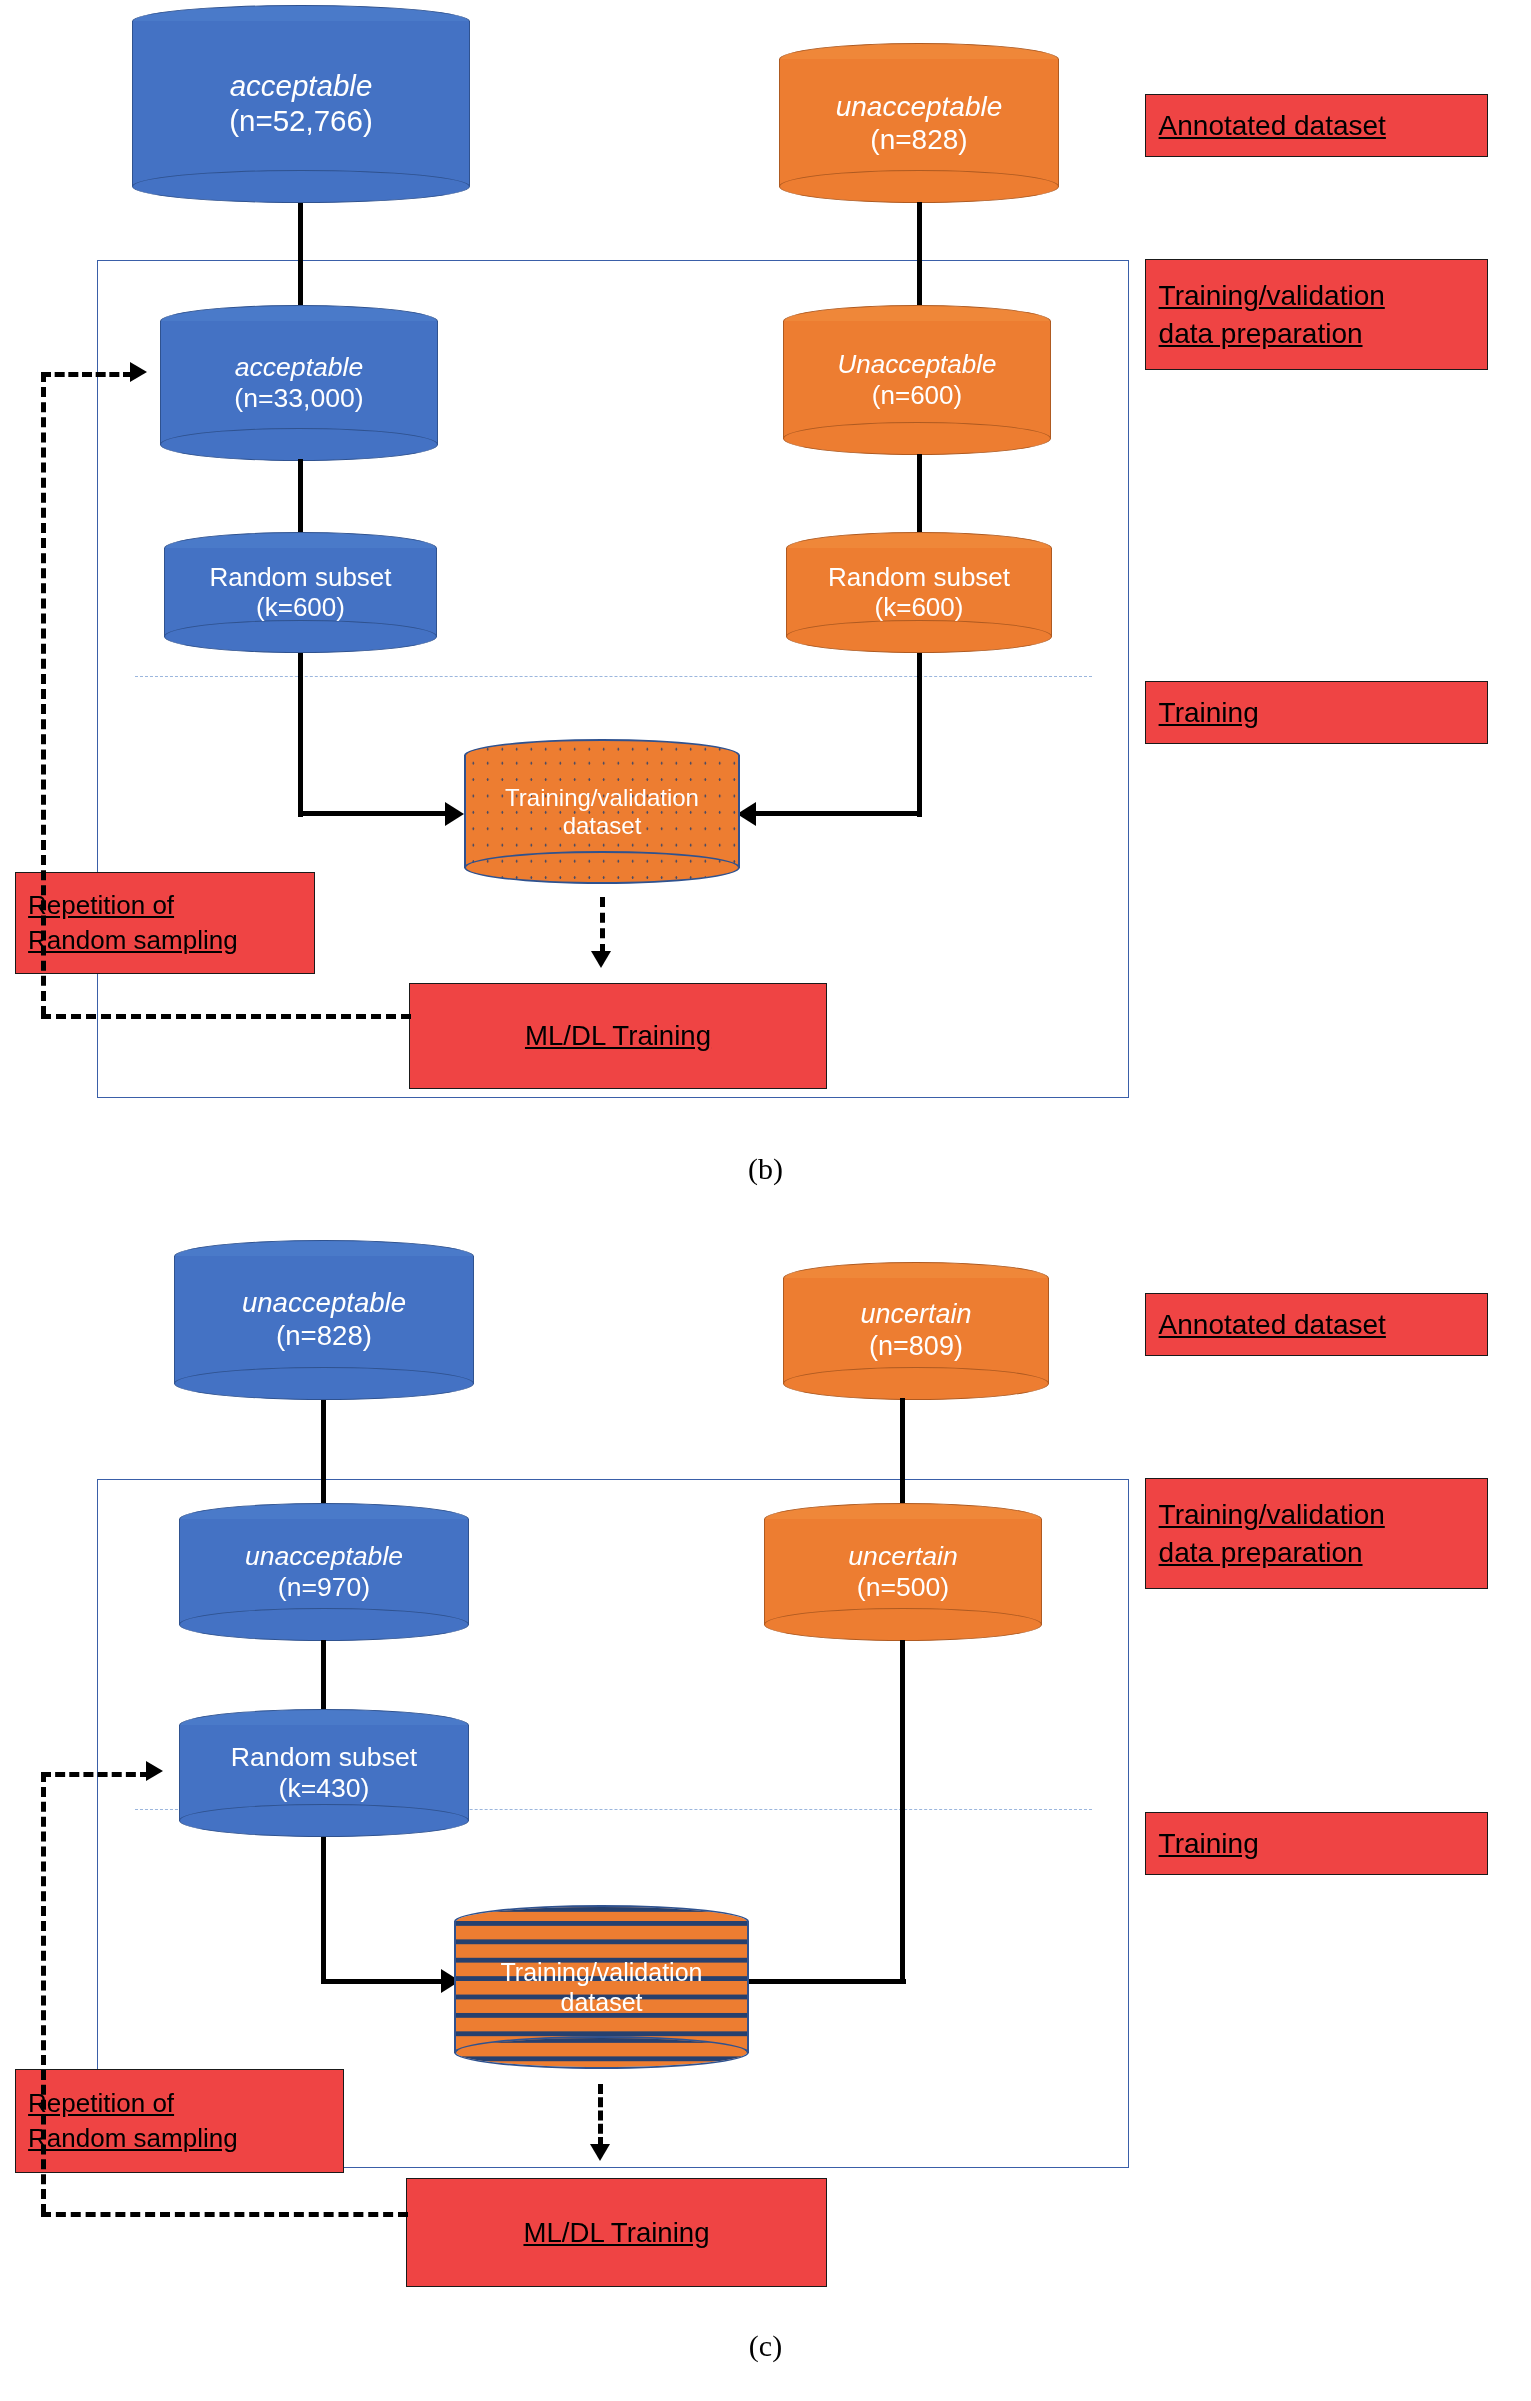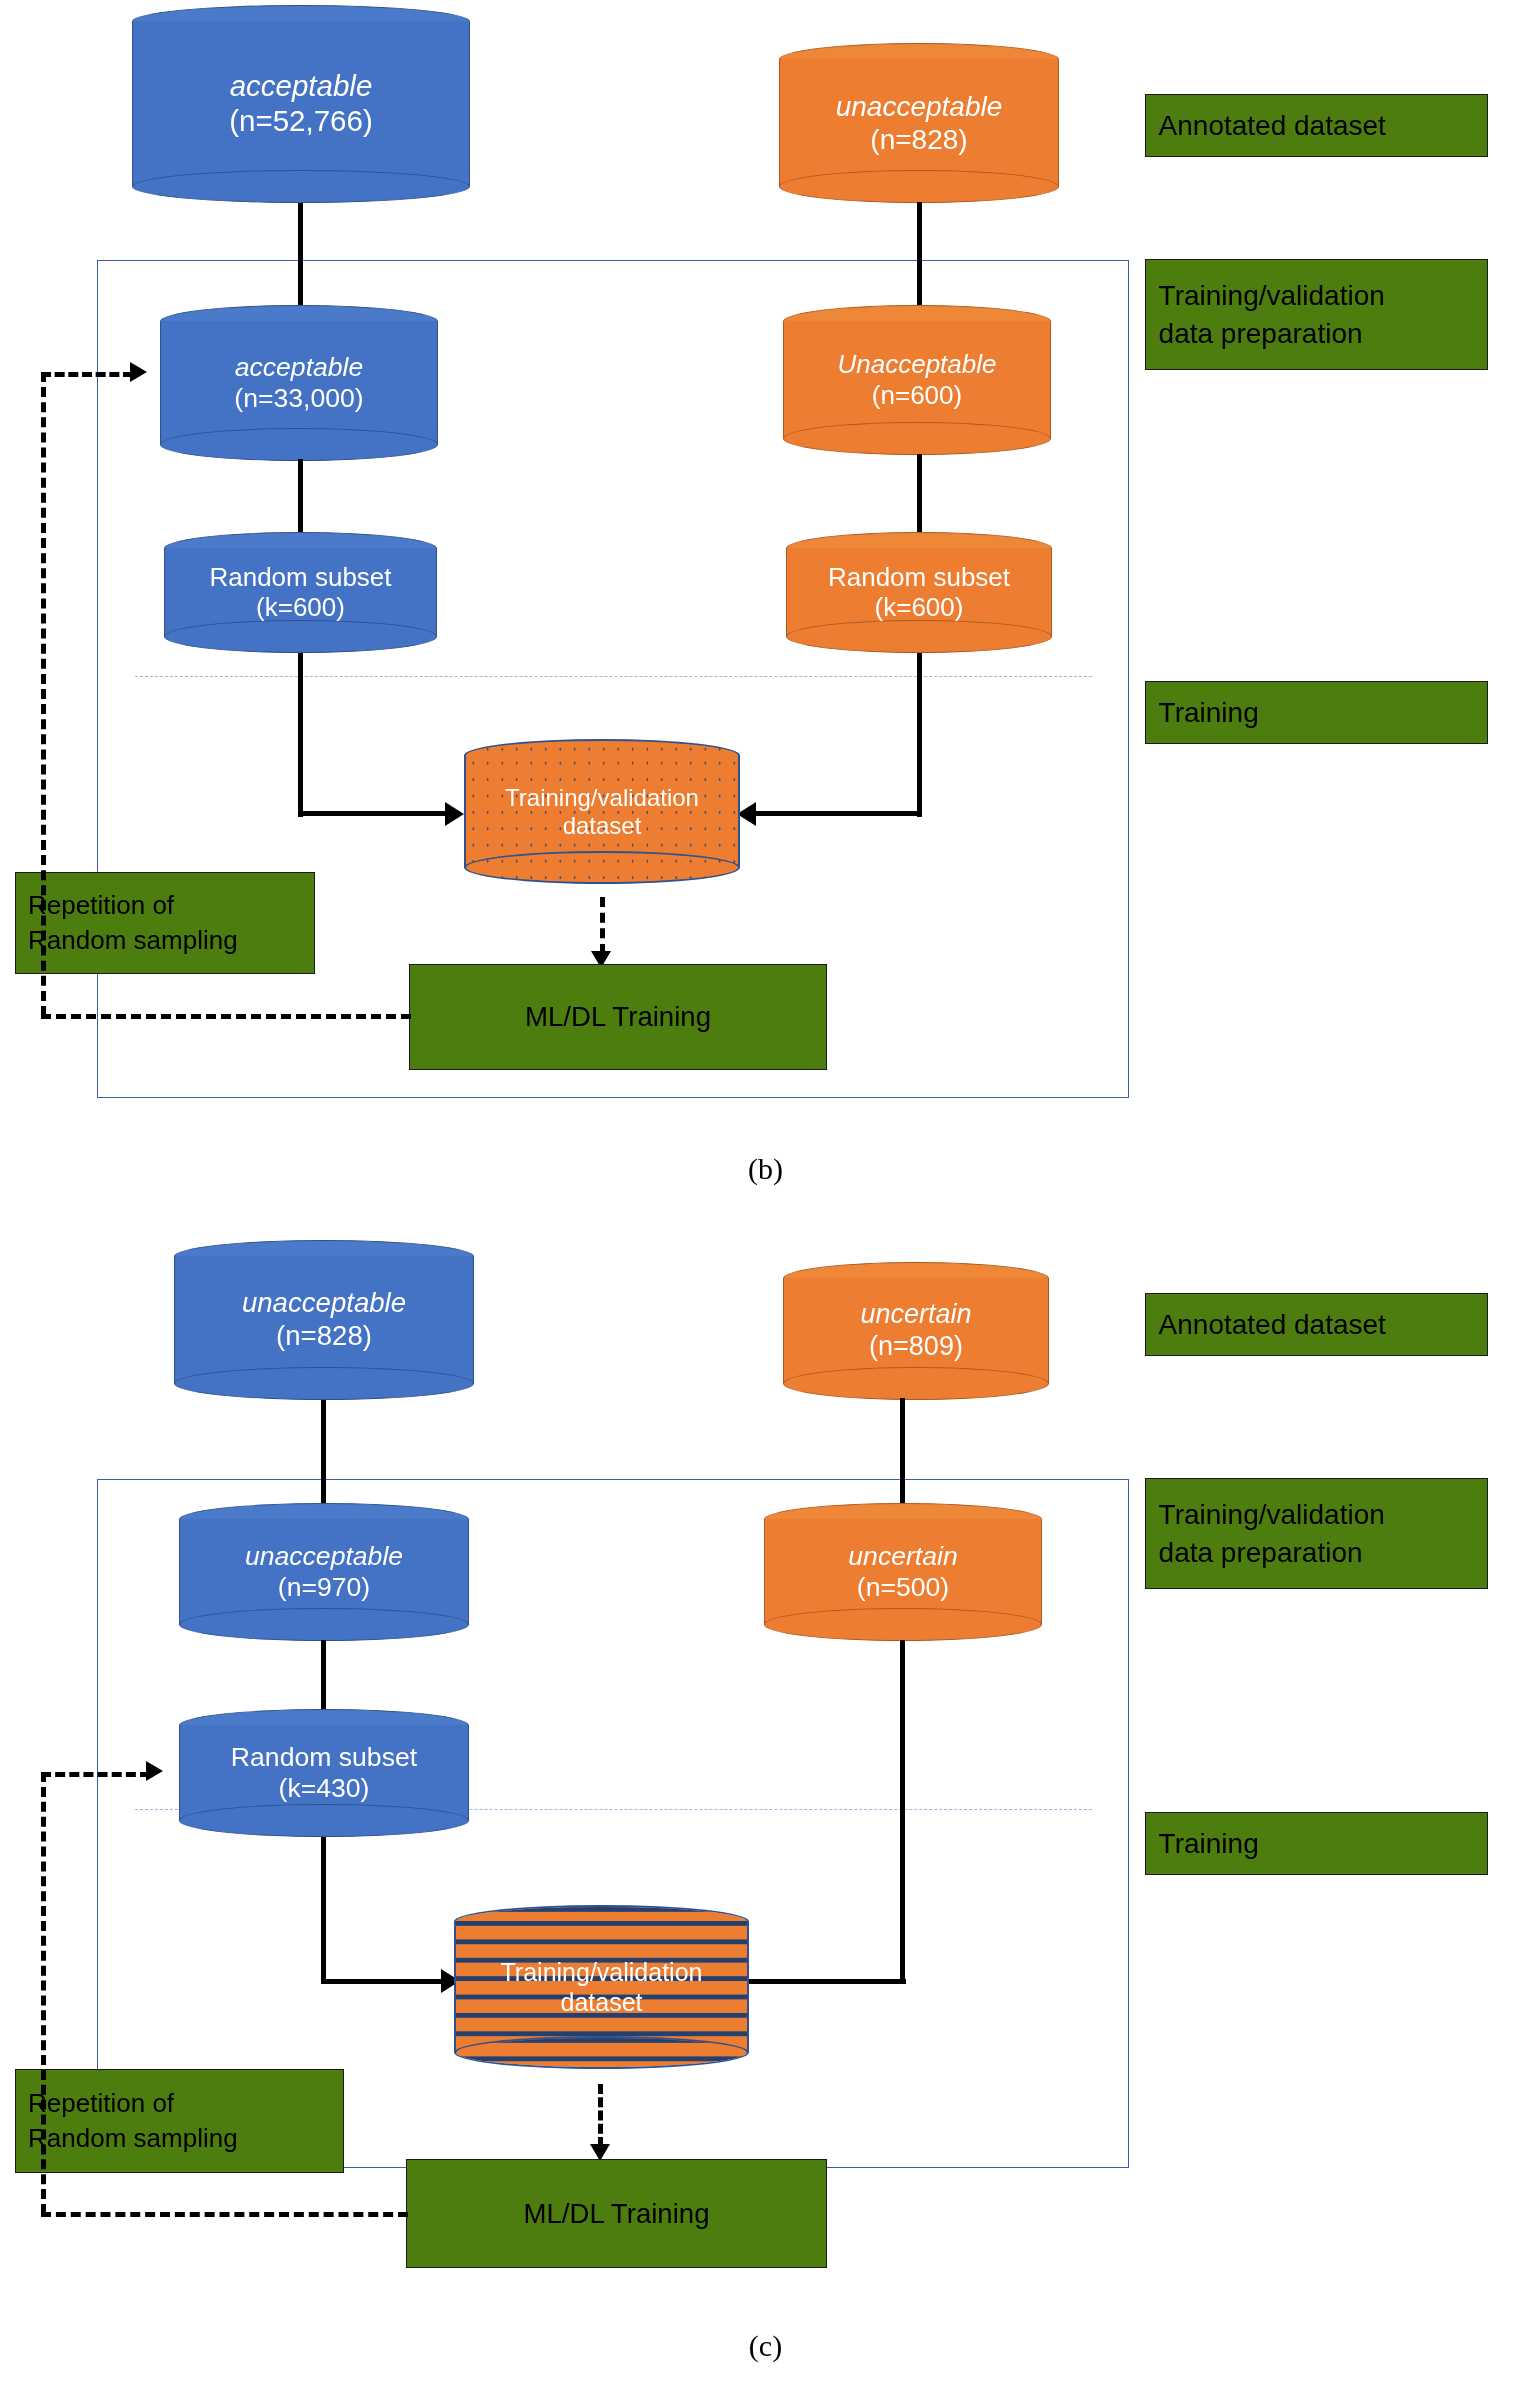--- a/index.html
+++ b/index.html
@@ -79,24 +79,24 @@
       repeating-linear-gradient(to bottom, #26406e 0 4.4px, transparent 4.4px 18.4px) 0 0/16.4px 18.4px,
       #ed7d31;
   }
   .cyl.dotted.dash .body,
   .cyl.dotted.dash .top,
   .cyl.dotted.dash .bot{background-clip:padding-box;}
   .cyl.dotted .body::after{content:"";position:absolute;inset:0;}
 
   
   .tbox{
-    position:absolute;background:#4d7c0f;border:1.9px solid #1a1a1a;
-    box-sizing:border-box;color:#000000;line-height:1.35;
-  }
-  .tbox.center{display:flex;align-items:center;justify-content:center;text-align:center;}
+    position:absolute;background:#ef4444;border:1.9px solid #1a1a1a;
+    box-sizing:border-box;color:#000000;line-height:1.35;text-decoration:underline;
+  }
+  .tbox.center{display:flex;align-items:center;justify-content:center;text-align:center;margin-top:19px;}
   .tbox.lefty{display:flex;align-items:center;justify-content:flex-start;padding-left:12.6px;}
   .tbox .inner{display:block;}
 
   
   .arrow-v{position:absolute;width:0;border-left:5.8px solid #000;}
   .arrow-h{position:absolute;height:0;border-top:5.8px solid #000;}
   .head-down{
     position:absolute;width:0;height:0;
     border-left:12.6px solid transparent;border-right:12.6px solid transparent;
     border-top:19.3px solid #000;

